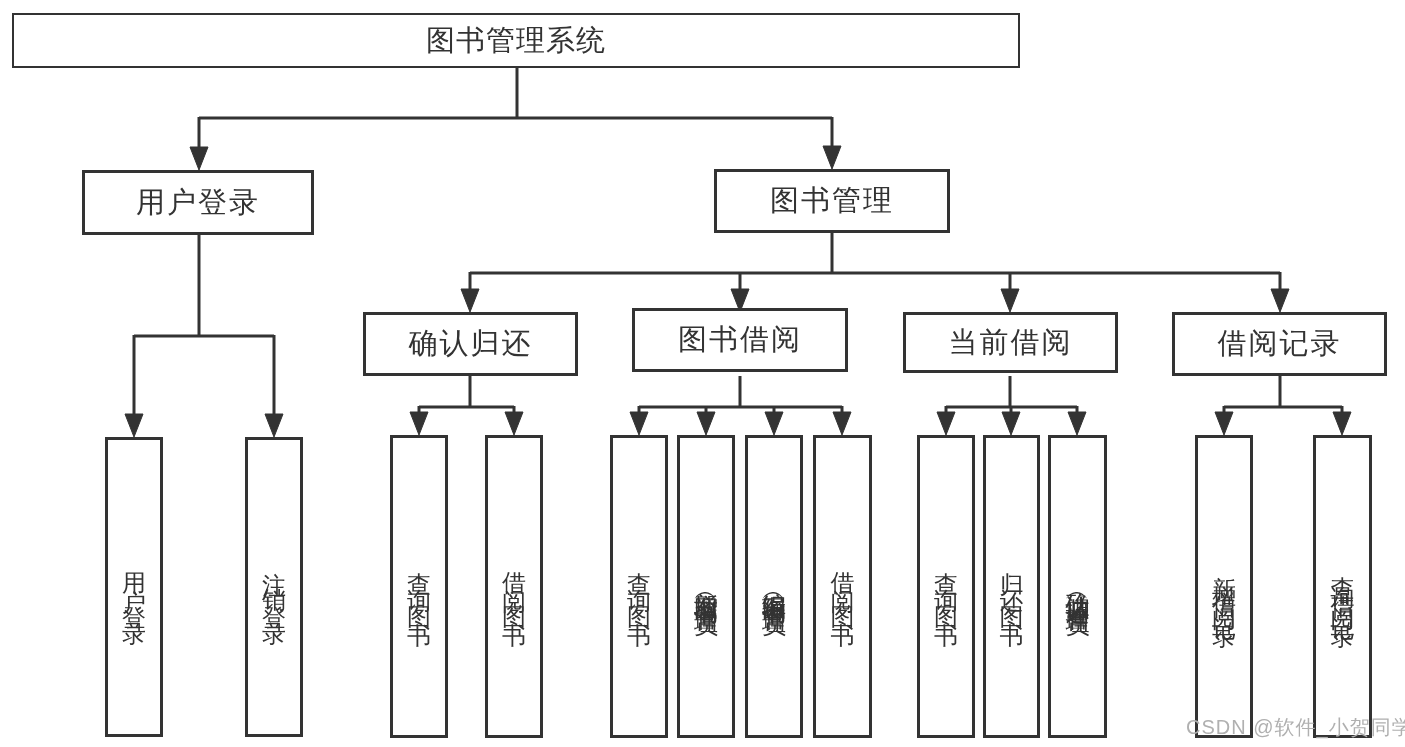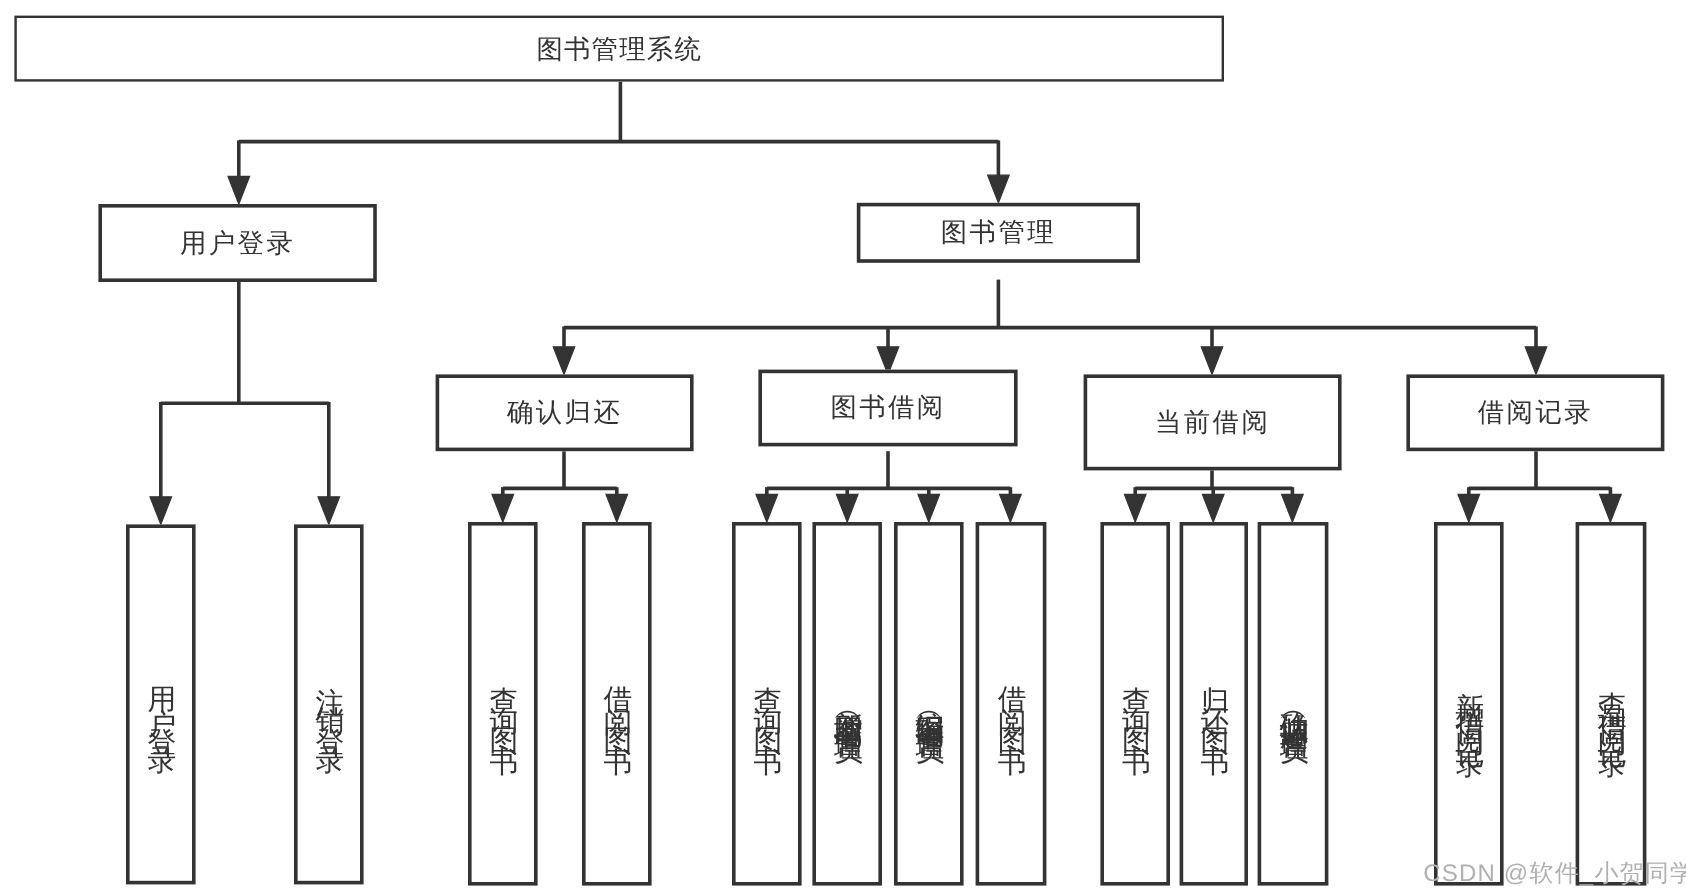--- a/index.html
+++ b/index.html
@@ -10,21 +10,21 @@
     font-family:"Liberation Sans", sans-serif;
     overflow:hidden;
   }
   #connectors{position:absolute;left:0;top:0;z-index:1;}
   .hbox{
     position:absolute;z-index:2;
     background:#ffffff;
     border:3px solid #333333;
     box-sizing:border-box;
     display:flex;align-items:center;justify-content:center;
-    font-size:22px;color:#333333;letter-spacing:2px;
+    font-size:29px;color:#333333;letter-spacing:2px;
     white-space:nowrap;
   }
   .root{border-width:2px;letter-spacing:1px;}
   .vbox{
     position:absolute;z-index:2;
     background:#ffffff;
     border:3px solid #333333;
     box-sizing:border-box;
     display:flex;align-items:center;justify-content:center;
     writing-mode:vertical-rl;text-orientation:mixed;
@@ -97,25 +97,25 @@
       <path d="M1068 412L1086 412L1077 435Z" fill="#333333" stroke="#333333" stroke-width="1"></path>
       <path d="M1224 406V415" stroke="#333333" stroke-width="3" fill="none"></path>
       <path d="M1215 412L1233 412L1224 435Z" fill="#333333" stroke="#333333" stroke-width="1"></path>
       <path d="M1342 406V415" stroke="#333333" stroke-width="3" fill="none"></path>
       <path d="M1333 412L1351 412L1342 435Z" fill="#333333" stroke="#333333" stroke-width="1"></path>
     </svg>
 
   <div class="hbox root" style="left:12px;top:13px;width:1008px;height:55px;">图书管理系统</div>
 
   <div class="hbox" style="left:82px;top:170px;width:232px;height:65px;">用户登录</div>
-  <div class="hbox" style="left:714px;top:169px;width:236px;height:50px;">图书管理</div>
+  <div class="hbox" style="left:714px;top:169px;width:236px;height:64px;">图书管理</div>
 
   <div class="hbox" style="left:363px;top:312px;width:215px;height:64px;">确认归还</div>
   <div class="hbox" style="left:632px;top:308px;width:216px;height:64px;">图书借阅</div>
-  <div class="hbox" style="left:903px;top:312px;width:215px;height:80px;">当前借阅</div>
+  <div class="hbox" style="left:903px;top:312px;width:215px;height:61px;">当前借阅</div>
   <div class="hbox" style="left:1172px;top:312px;width:215px;height:64px;">借阅记录</div>
 
   <div class="vbox ls4" style="left:105px;top:437px;width:58px;height:300px;">用户登录</div>
   <div class="vbox ls4" style="left:245px;top:437px;width:58px;height:300px;">注销登录</div>
 
   <div class="vbox ls4" style="left:390px;top:435px;width:58px;height:303px;">查询图书</div>
   <div class="vbox ls4" style="left:485px;top:435px;width:58px;height:303px;">借阅图书</div>
 
   <div class="vbox ls4" style="left:610px;top:435px;width:58px;height:303px;">查询图书</div>
   <div class="vbox ls9" style="left:677px;top:435px;width:58px;height:303px;">新增图书（管理员）</div>

